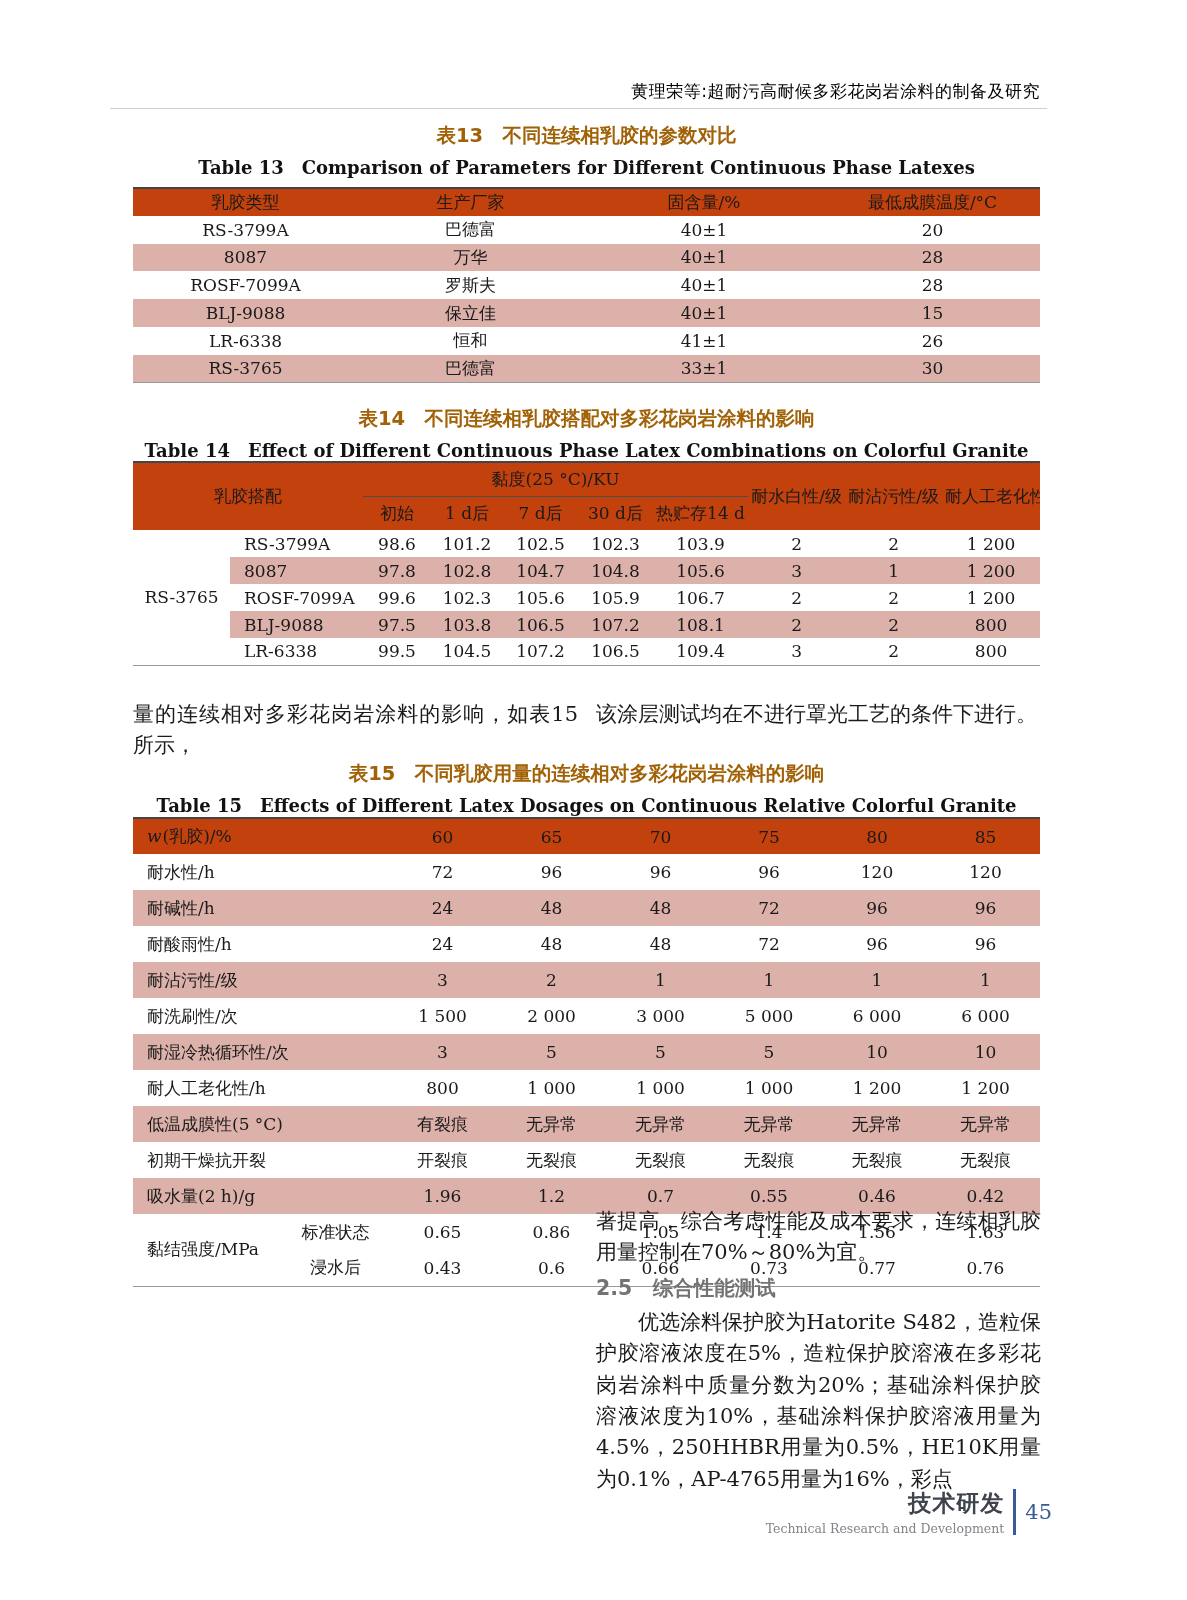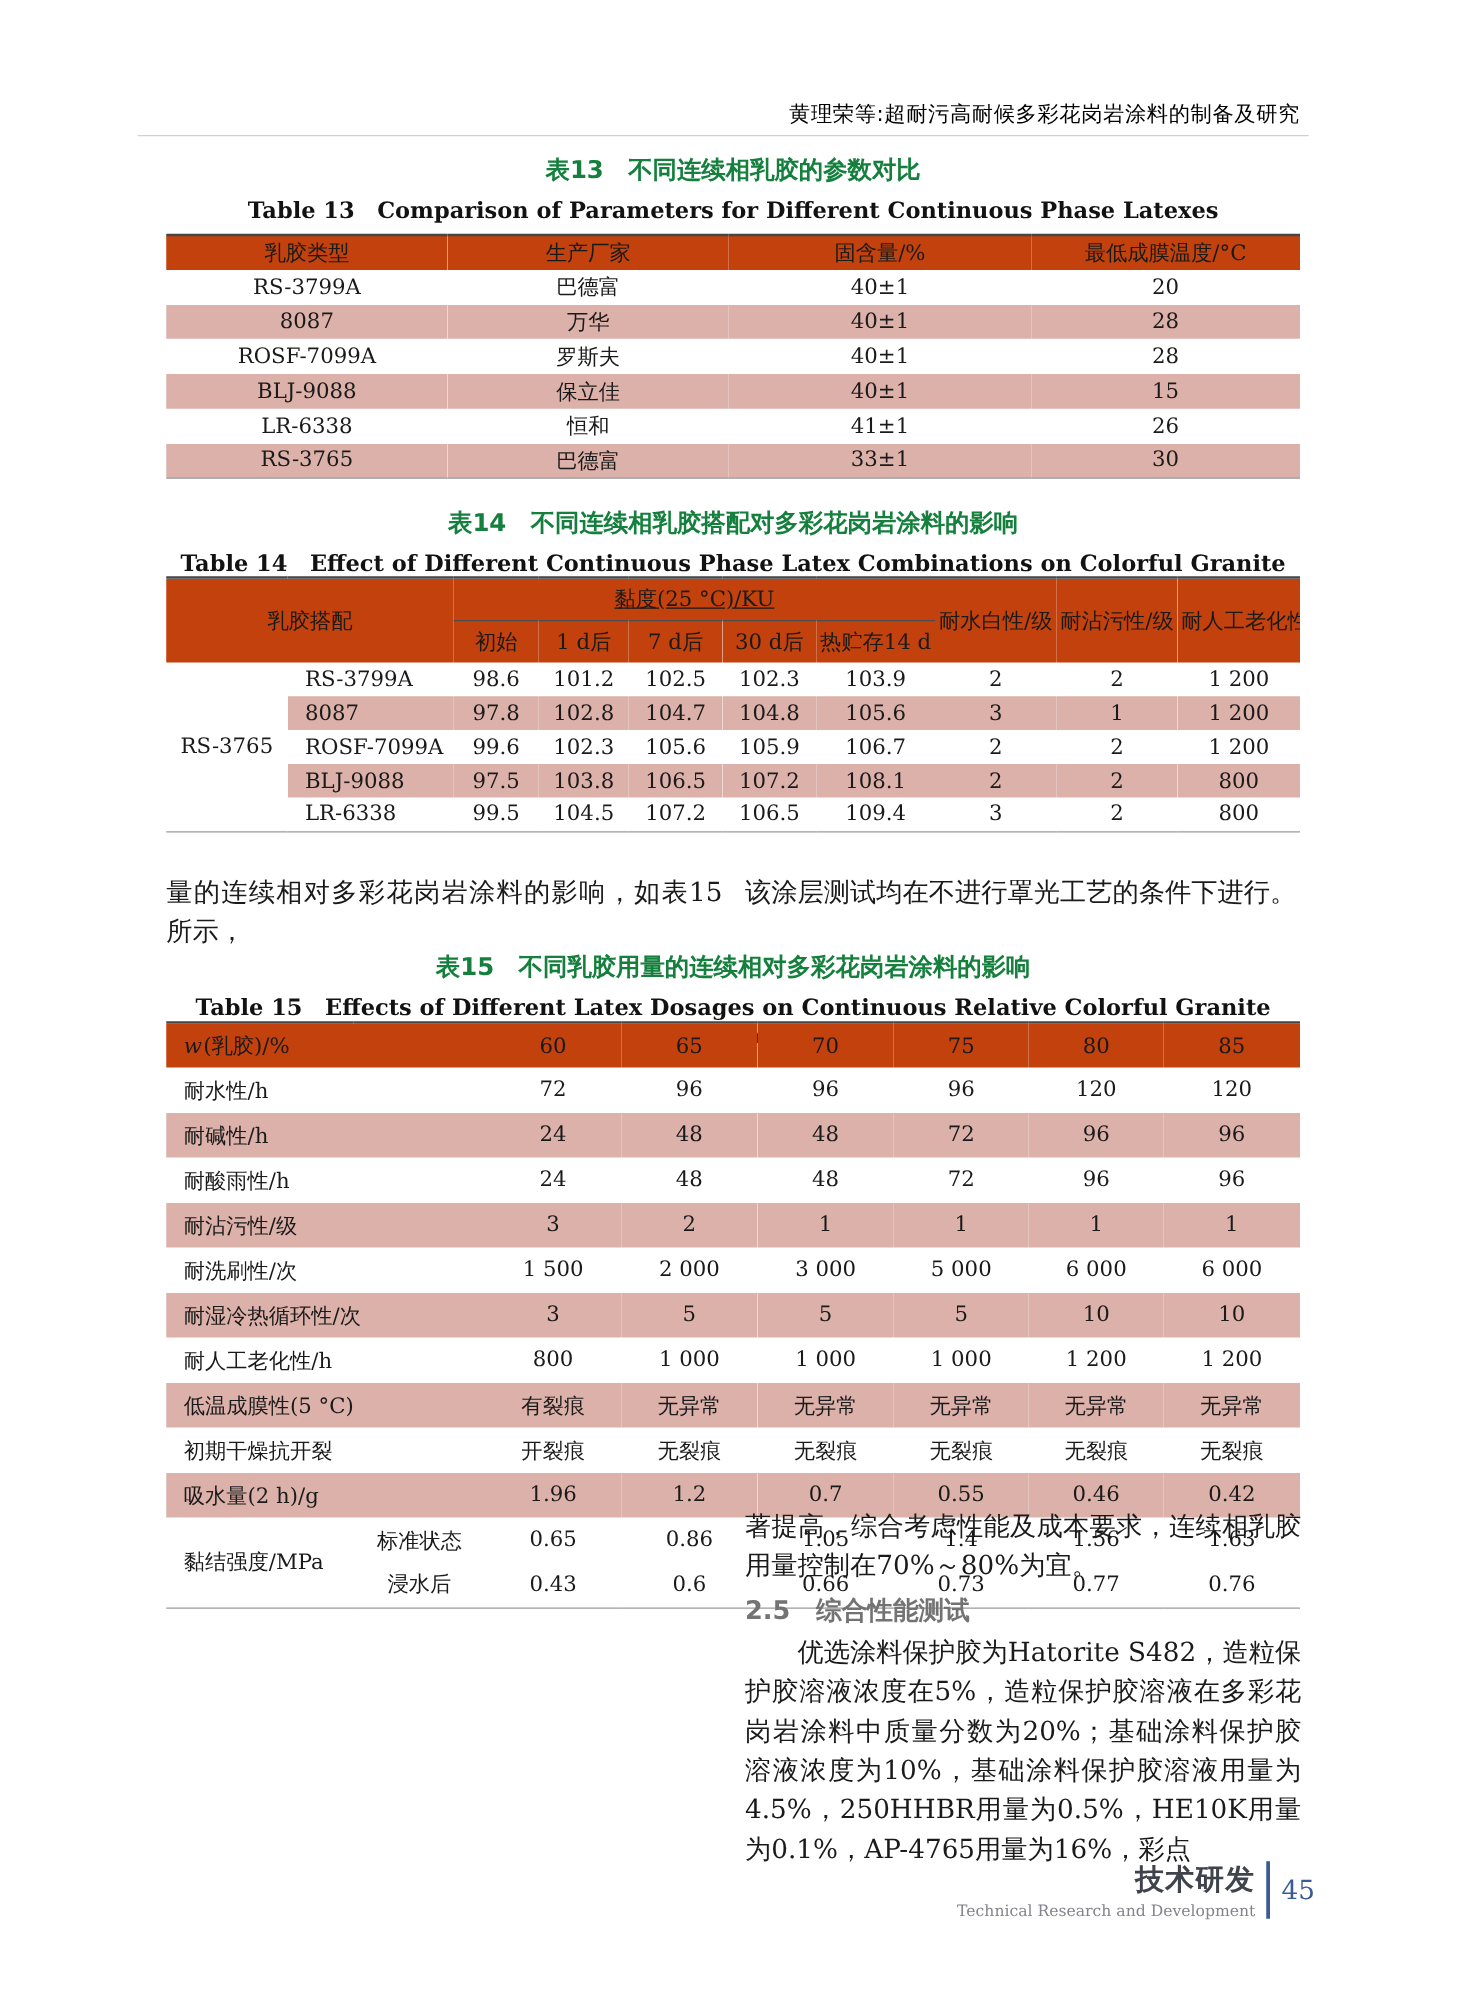--- a/index.html
+++ b/index.html
@@ -10,39 +10,39 @@
   
   .running-head {
     position:absolute; top:80px; left:133px; width:907px; text-align:right;
     font-size:17px; color:#000000; letter-spacing:0.5px;
     font-family:"DejaVu Sans","Liberation Sans",sans-serif;
   }
   .head-rule { position:absolute; top:108px; left:110px; width:937px; height:1px; background:#cdd2d2; }
 
   
   .caption { position:absolute; left:133px; width:907px; text-align:center; }
-  .cap-cn { font-family:"DejaVu Sans","Liberation Sans",sans-serif; font-weight:bold; font-size:19.5px; color:#15803d; }
+  .cap-cn { font-family:"DejaVu Sans","Liberation Sans",sans-serif; font-weight:bold; font-size:19.5px; color:#a16207; }
   .cap-en { font-family:"DejaVu Serif","Liberation Serif",serif; font-weight:bold; font-size:18px; color:#121212; margin-top:7px; }
 
   
   table.dtable {
     position:absolute; left:133px; width:907px; border-collapse:collapse; table-layout:fixed;
     font-size:17px; color:#1a1a1a;
     border-top:2px solid #454545; border-bottom:1px solid #9a9a9a;
   }
   table.dtable th, table.dtable td { font-weight:normal; text-align:center; vertical-align:middle; padding:0 3px; overflow:hidden; white-space:nowrap; }
   .hd { background:#c2410c; }
   tr.rowp td { background:#dcb1aa; }
   td.cellwhite { background:#ffffff; }
 
   #t13 tr { height:27.8px; }
   #t14 thead tr { height:34px; }
   #t14 tbody tr { height:27px; }
   #t14 td.lat, #t15 .lbl { text-align:left; padding-left:14px; }
-  #t14 th.visc-group { border-bottom:1.3px solid #4d4d4d;text-decoration:underline; }
+  #t14 th.visc-group { border-bottom:1.3px solid #4d4d4d; }
   #t15 tr { height:36px; }
   #t15 .lbl i { font-style:italic; padding-right:1px; }
 
   
   .bodytext {
     position:absolute; width:445px; font-size:21px; line-height:31.4px;
     text-align:justify; color:#1a1a1a;
   }
   .indent { text-indent:2em; }
   .sec-heading {

